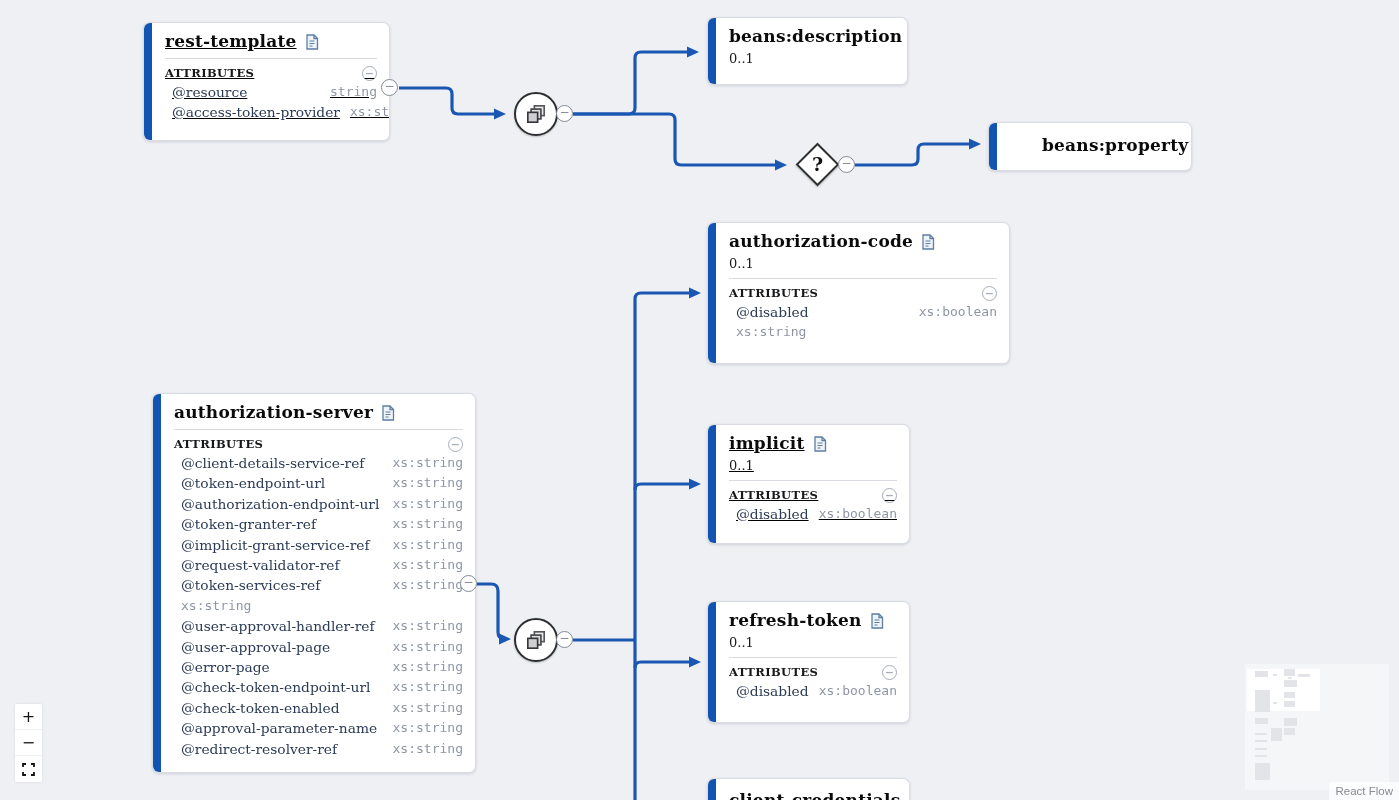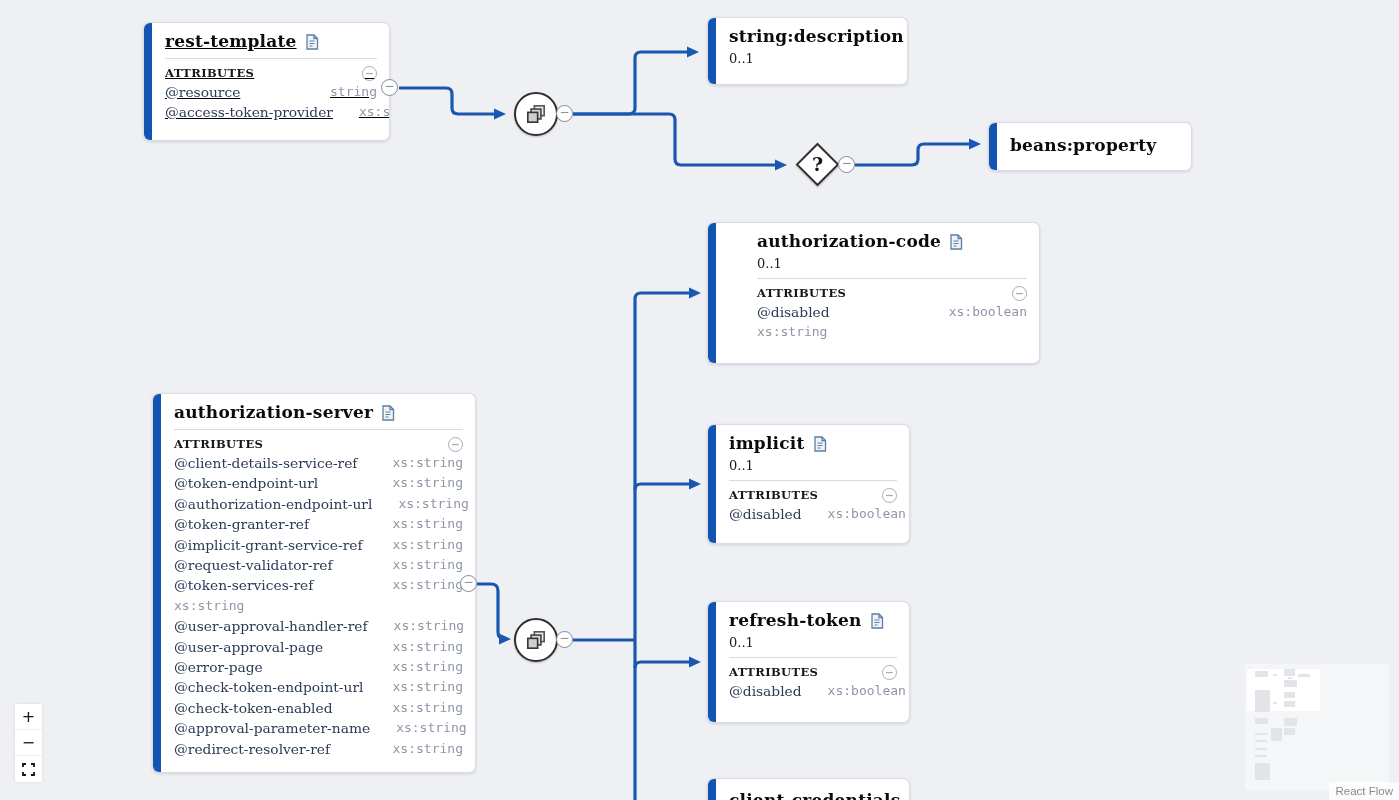--- a/index.html
+++ b/index.html
@@ -31,32 +31,32 @@
     line-height:18px;
   }
   .collapse-icon {
     width:15px; height:15px; border:1px solid #a6adb8; border-radius:50%;
     color:#a6adb8; font-size:11px; line-height:13px; text-align:center;
     font-family:"DejaVu Sans", sans-serif; cursor:pointer; flex:0 0 auto;
     background:#fff;
   }
   .attr-row {
     display:flex; justify-content:space-between; align-items:flex-start;
-    gap:26px; line-height:20.4px; white-space:nowrap;
+    gap:10px; line-height:20.4px; white-space:nowrap;margin-left:7px;
   }
   .aname { font-size:13.8px; color:#2b3b55; }
   .atype { font-family:"DejaVu Sans Mono", monospace; font-size:13px; color:#8e96a6; }
 
   
   .n-rest-template        { left:143px; top:22px;  width:247px; height:119px;text-decoration:underline; }
   .n-beans-description    { left:707px; top:17px;  width:201px; height:68px; }
-  .n-beans-property       { left:988px; top:122px; width:204px; height:49px; }
+  .n-beans-property       { left:988px; top:122px; width:204px; height:49px;padding-left:32px; }
   .n-beans-property .body { padding-top:12px; }
-  .n-authorization-code   { left:707px; top:222px; width:333px; height:142px;padding-left:28px; }
-  .n-implicit             { left:707px; top:424px; width:203px; height:120px; }
+  .n-authorization-code   { left:707px; top:222px; width:303px; height:142px; }
+  .n-implicit             { left:707px; top:424px; width:203px; height:120px;text-decoration:underline; }
   .n-refresh-token        { left:707px; top:601px; width:203px; height:122px; }
   .n-client-credentials   { left:707px; top:778px; width:203px; height:60px; }
   .n-client-credentials .body { padding-top:11px; }
   .n-authorization-server { left:152px; top:393px; width:324px; height:380px; }
 
   .doc-icon { flex:0 0 auto; margin-top:1px; }
 
   
   .seq-circle {
     position:absolute; width:44px; height:44px; border-radius:50%;
@@ -175,21 +175,21 @@
             <span class="atype">xs:string</span>
           </div>
         </div>
     </div>
   </div>
 
   <div class="node n-beans-description">
     <div class="bar"></div>
     <div class="body">
       <div class="title-row">
-        <span class="title">string:description</span>
+        <span class="title">beans:description</span>
       </div>
       <div class="cardinality">0..1</div>
     </div>
   </div>
 
   <div class="node n-beans-property">
     <div class="bar"></div>
     <div class="body">
       <div class="title-row">
         <span class="title">beans:property</span>

